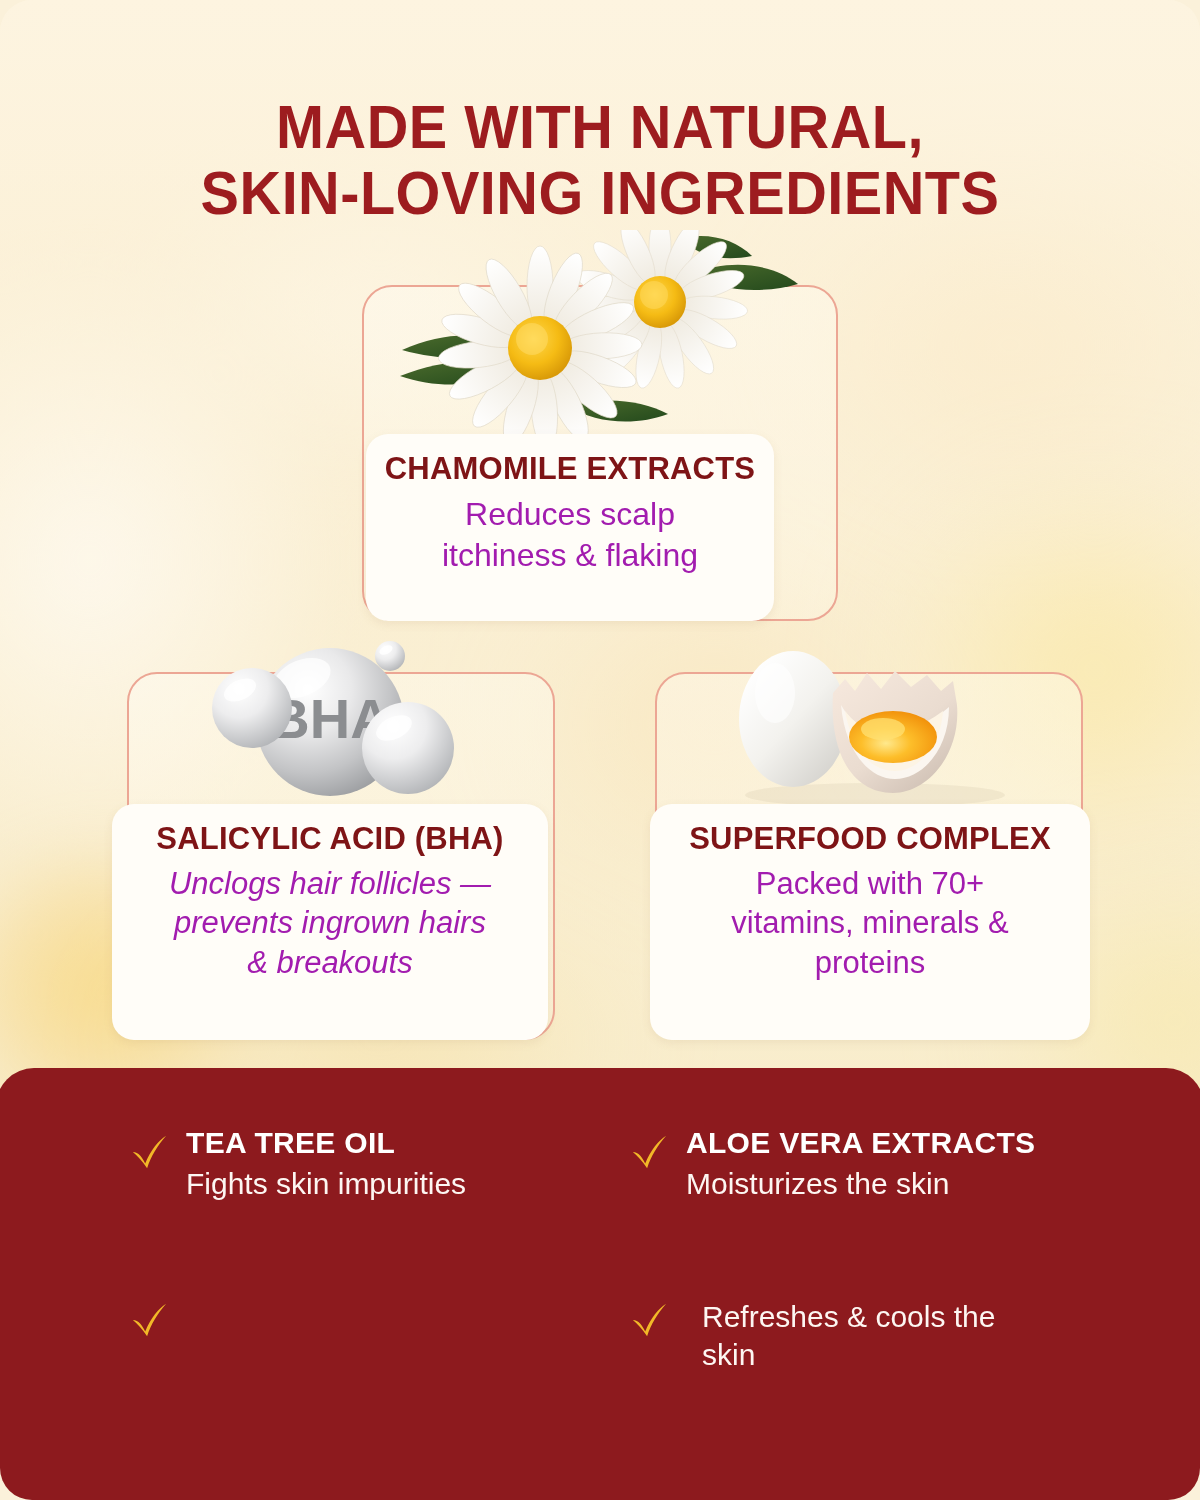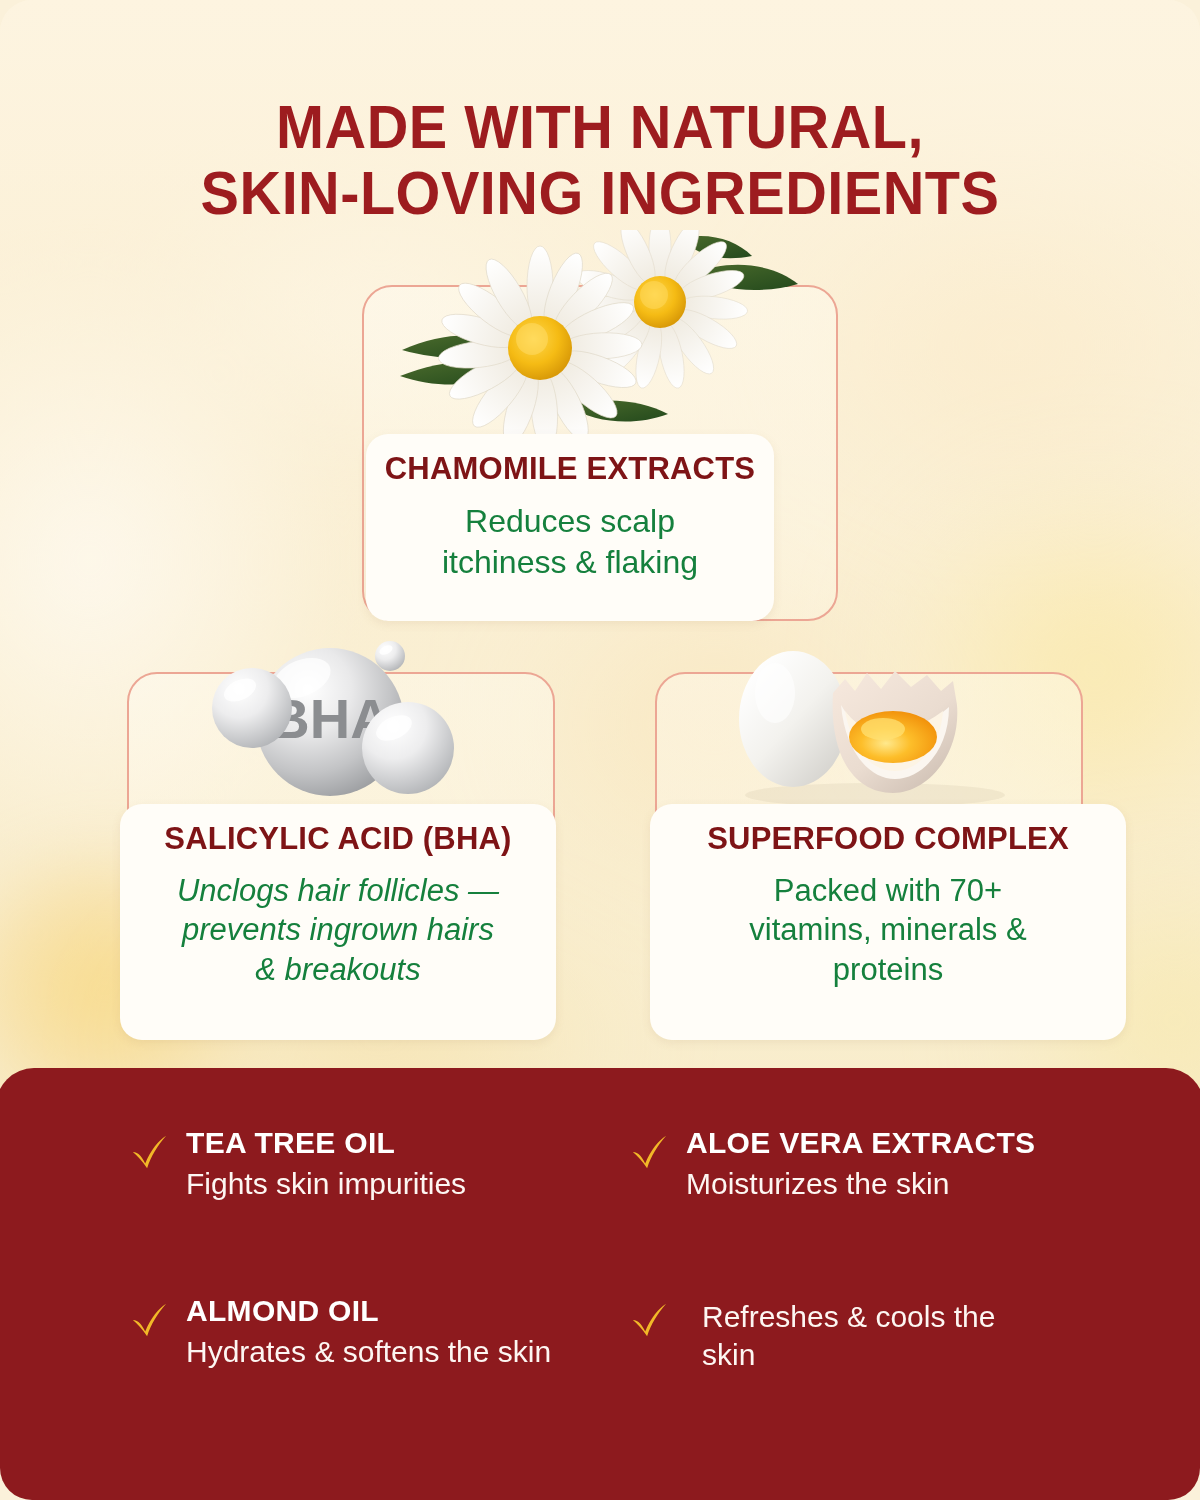--- a/index.html
+++ b/index.html
@@ -135,38 +135,38 @@
   }
   .card-title {
     color: #7e1416;
     font-weight: bold;
     font-size: 31px;
     letter-spacing: 0.2px;
     line-height: 1.12;
     white-space: nowrap;
   }
   .card-desc {
-    color: #15803d;
+    color: #a21caf;
     font-size: 31px;
     line-height: 1.28;
-    margin-top: 14px;
+    margin-top: 7px;
   }
 
   
   #card-chamomile { left: 362px; top: 285px; width: 476px; height: 336px; }
   #panel-chamomile { left: 366px; top: 434px; width: 408px; height: 187px; }
   #panel-chamomile .card-desc { font-size: 32px; }
 
   
   #card-salicylic { left: 127px; top: 672px; width: 428px; height: 368px; }
-  #panel-salicylic { left: 120px; top: 804px; width: 436px; height: 236px; }
+  #panel-salicylic { left: 112px; top: 804px; width: 436px; height: 236px; }
 
   
   #card-superfood { left: 655px; top: 672px; width: 428px; height: 368px; }
-  #panel-superfood { left: 650px; top: 804px; width: 476px; height: 236px; }
+  #panel-superfood { left: 650px; top: 804px; width: 440px; height: 236px; }
 
   
   .red-panel {
     position: absolute;
     left: -4px;
     top: 1068px;
     width: 1208px;
     height: 436px;
     background: #8d1a1e;
     border-radius: 38px 38px 0 0;
@@ -415,24 +415,20 @@
       <div class="benefit-text">
         <div class="benefit-title">ALOE VERA EXTRACTS</div>
         <div class="benefit-desc">Moisturizes the skin</div>
       </div>
     </div>
 
     <div class="benefit">
       <svg class="check-icon" viewBox="0 0 40 40">
         <path d="M3 20 C9 20 13 26 16 32 C22 18 30 8 38 3 C29 13 22 25 18 37 C13 30 8 24 3 20 Z" fill="#f2b828"></path>
       </svg>
-      <div class="benefit-text">
-        <div class="benefit-title">ALMOND OIL</div>
-        <div class="benefit-desc" style="max-width: 370px;">Hydrates &amp; softens the skin</div>
-      </div>
     </div>
 
     <div class="benefit">
       <svg class="check-icon" viewBox="0 0 40 40">
         <path d="M3 20 C9 20 13 26 16 32 C22 18 30 8 38 3 C29 13 22 25 18 37 C13 30 8 24 3 20 Z" fill="#f2b828"></path>
       </svg>
       <div class="benefit-text">
         <div class="benefit-desc" style="max-width: 300px; margin-left: 16px;">Refreshes &amp; cools the skin</div>
       </div>
     </div>

